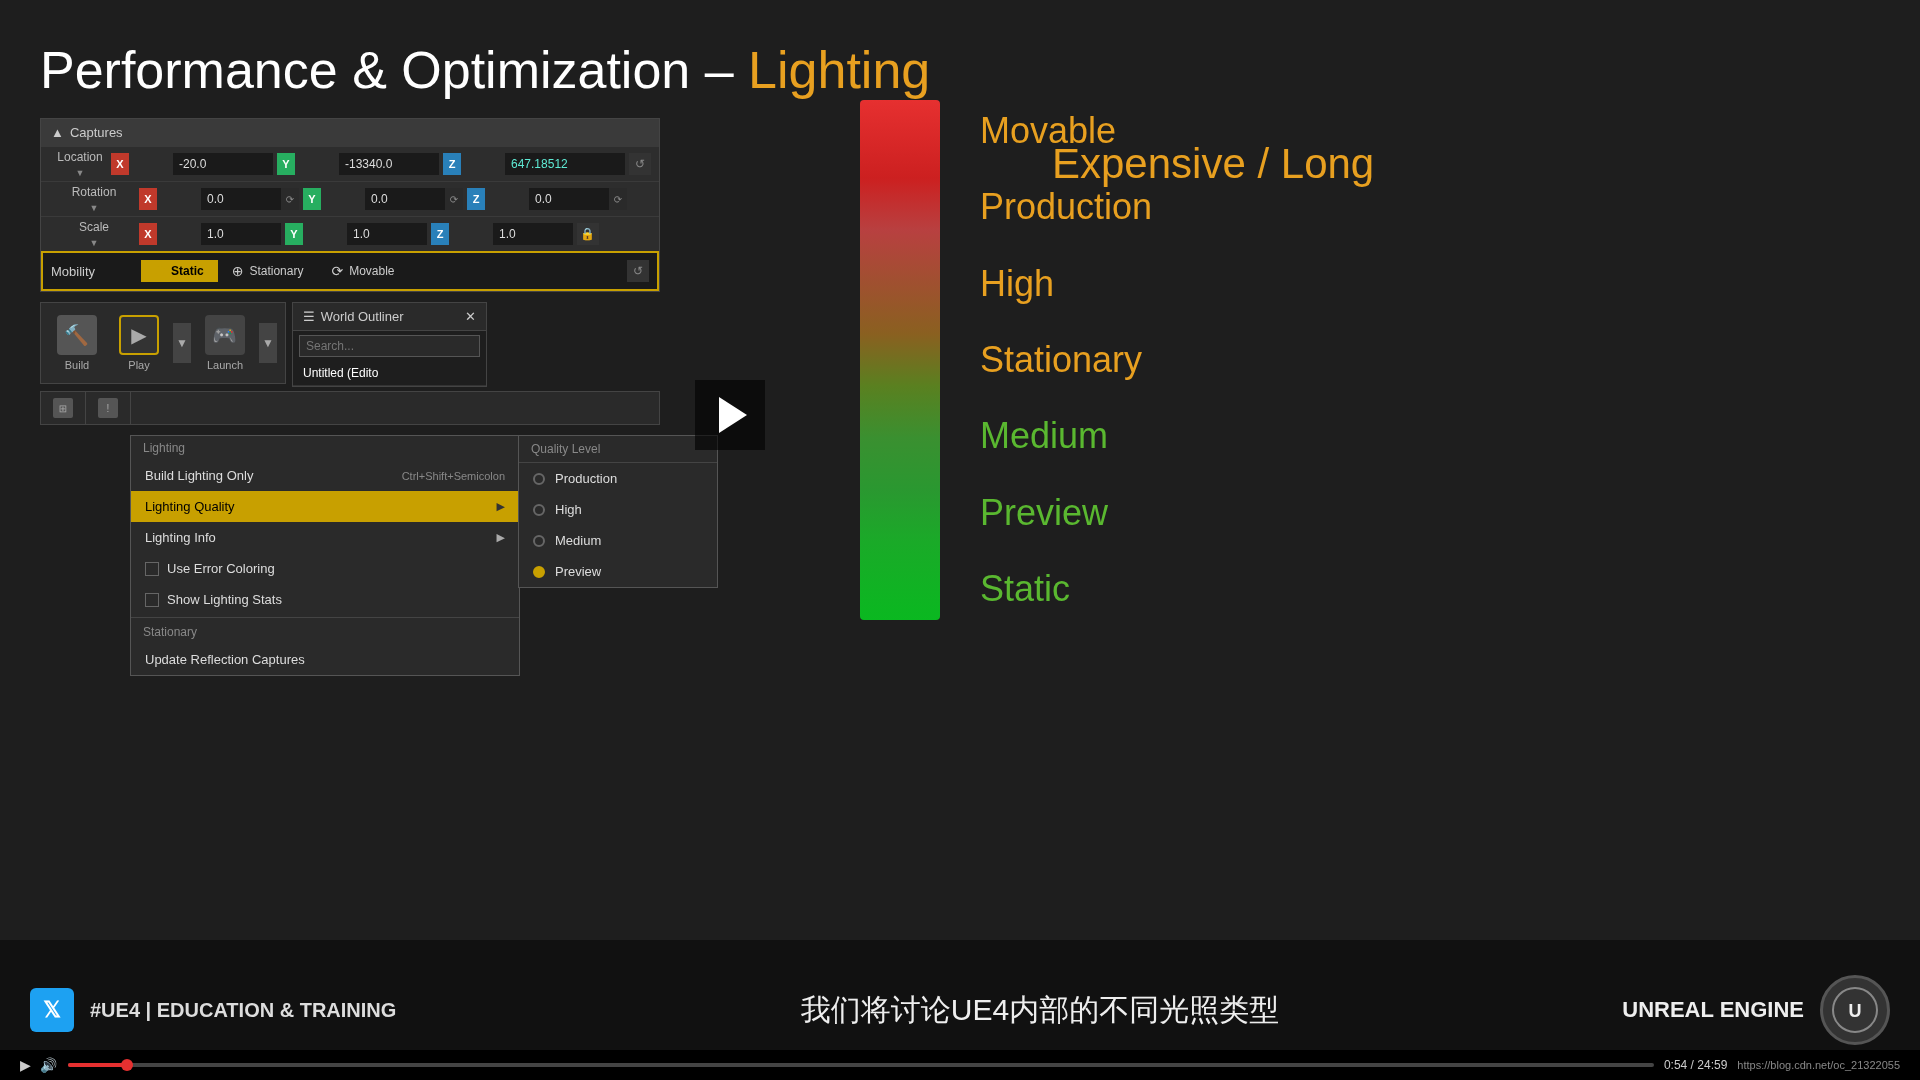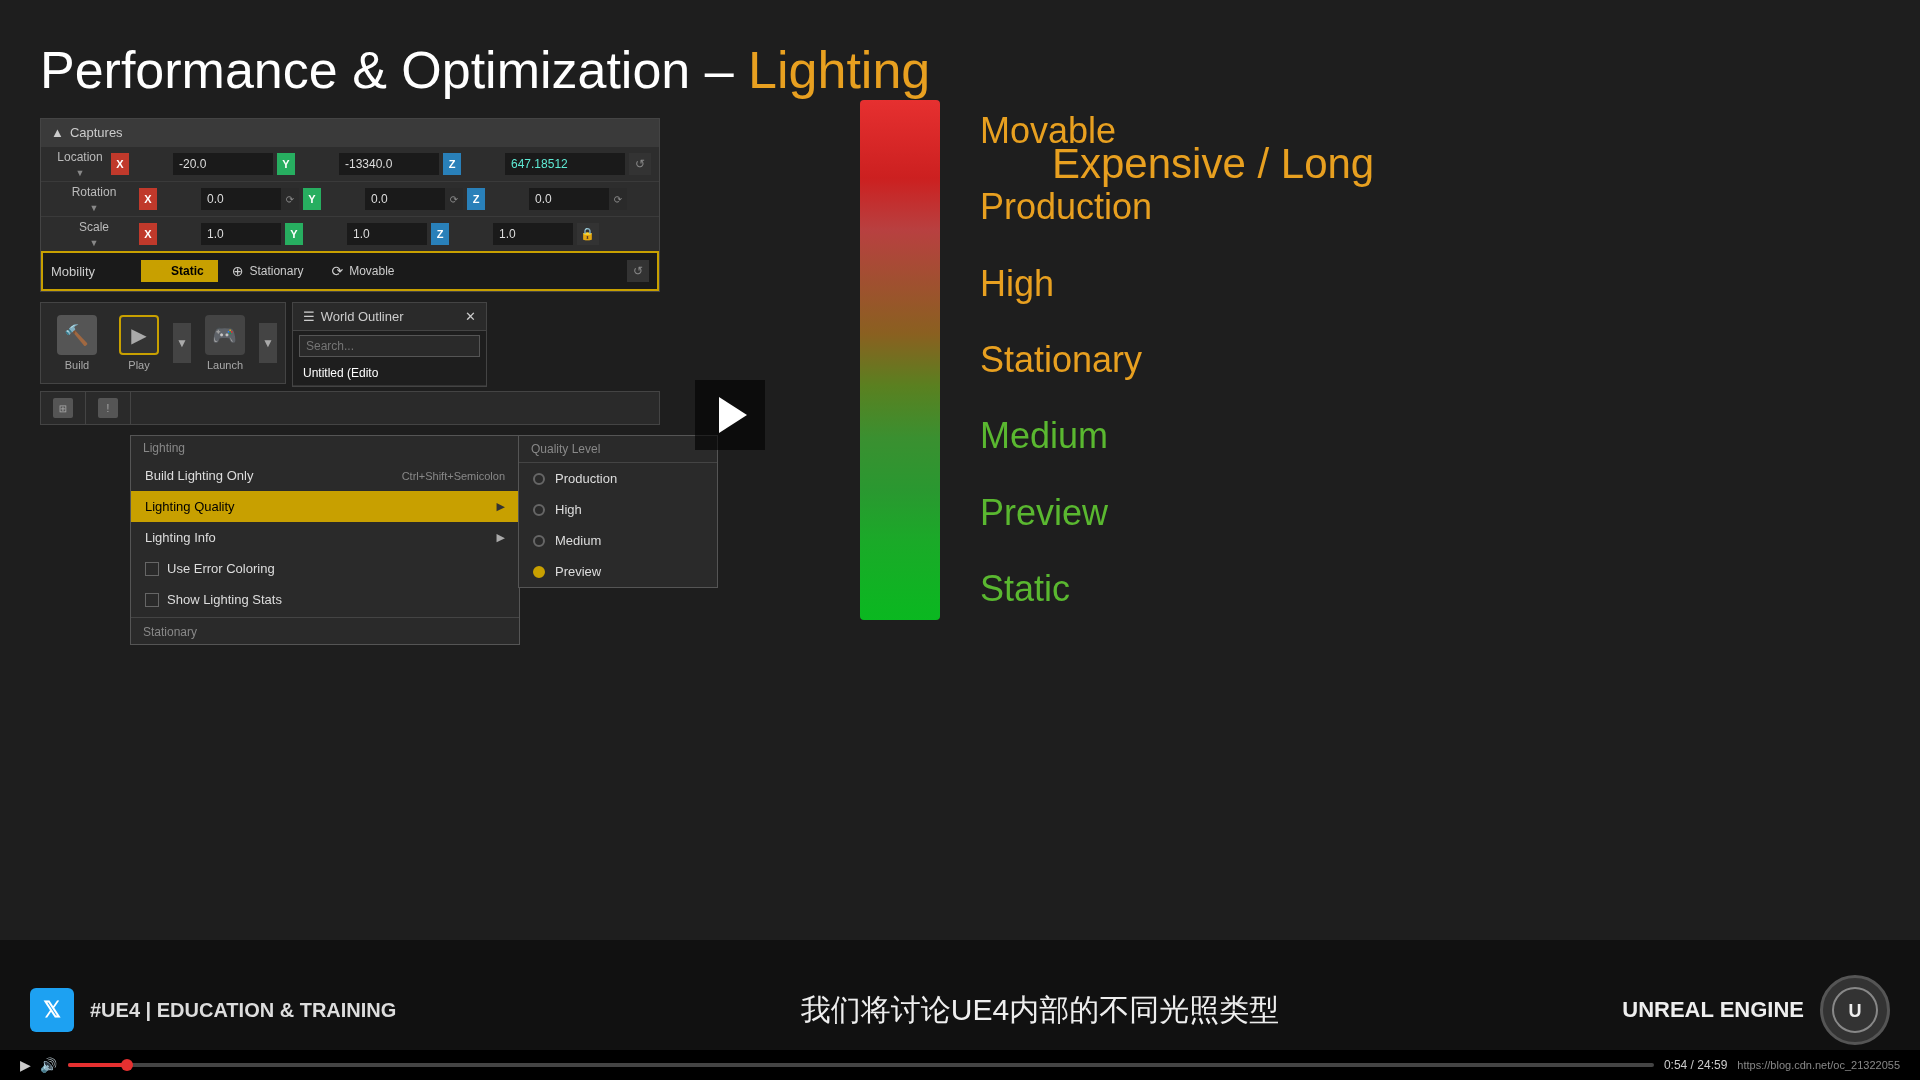--- a/index.html
+++ b/index.html
@@ -735,20 +735,21 @@
       <div class="menu-checkbox-item">
         <div class="menu-checkbox"></div>
         <span>Use Error Coloring</span>
       </div>
       <div class="menu-checkbox-item">
         <div class="menu-checkbox"></div>
         <span>Show Lighting Stats</span>
       </div>
       <div class="menu-divider"></div>
       <div class="reflections-header">Stationary</div>
+      <div class="menu-item-normal">Update Reflection Captures</div>
     </div>
 
     <div class="quality-submenu">
       <div class="quality-header">Quality Level</div>
       <div class="quality-item">
         <div class="quality-radio"></div>
         <span>Production</span>
       </div>
       <div class="quality-item">
         <div class="quality-radio"></div>

